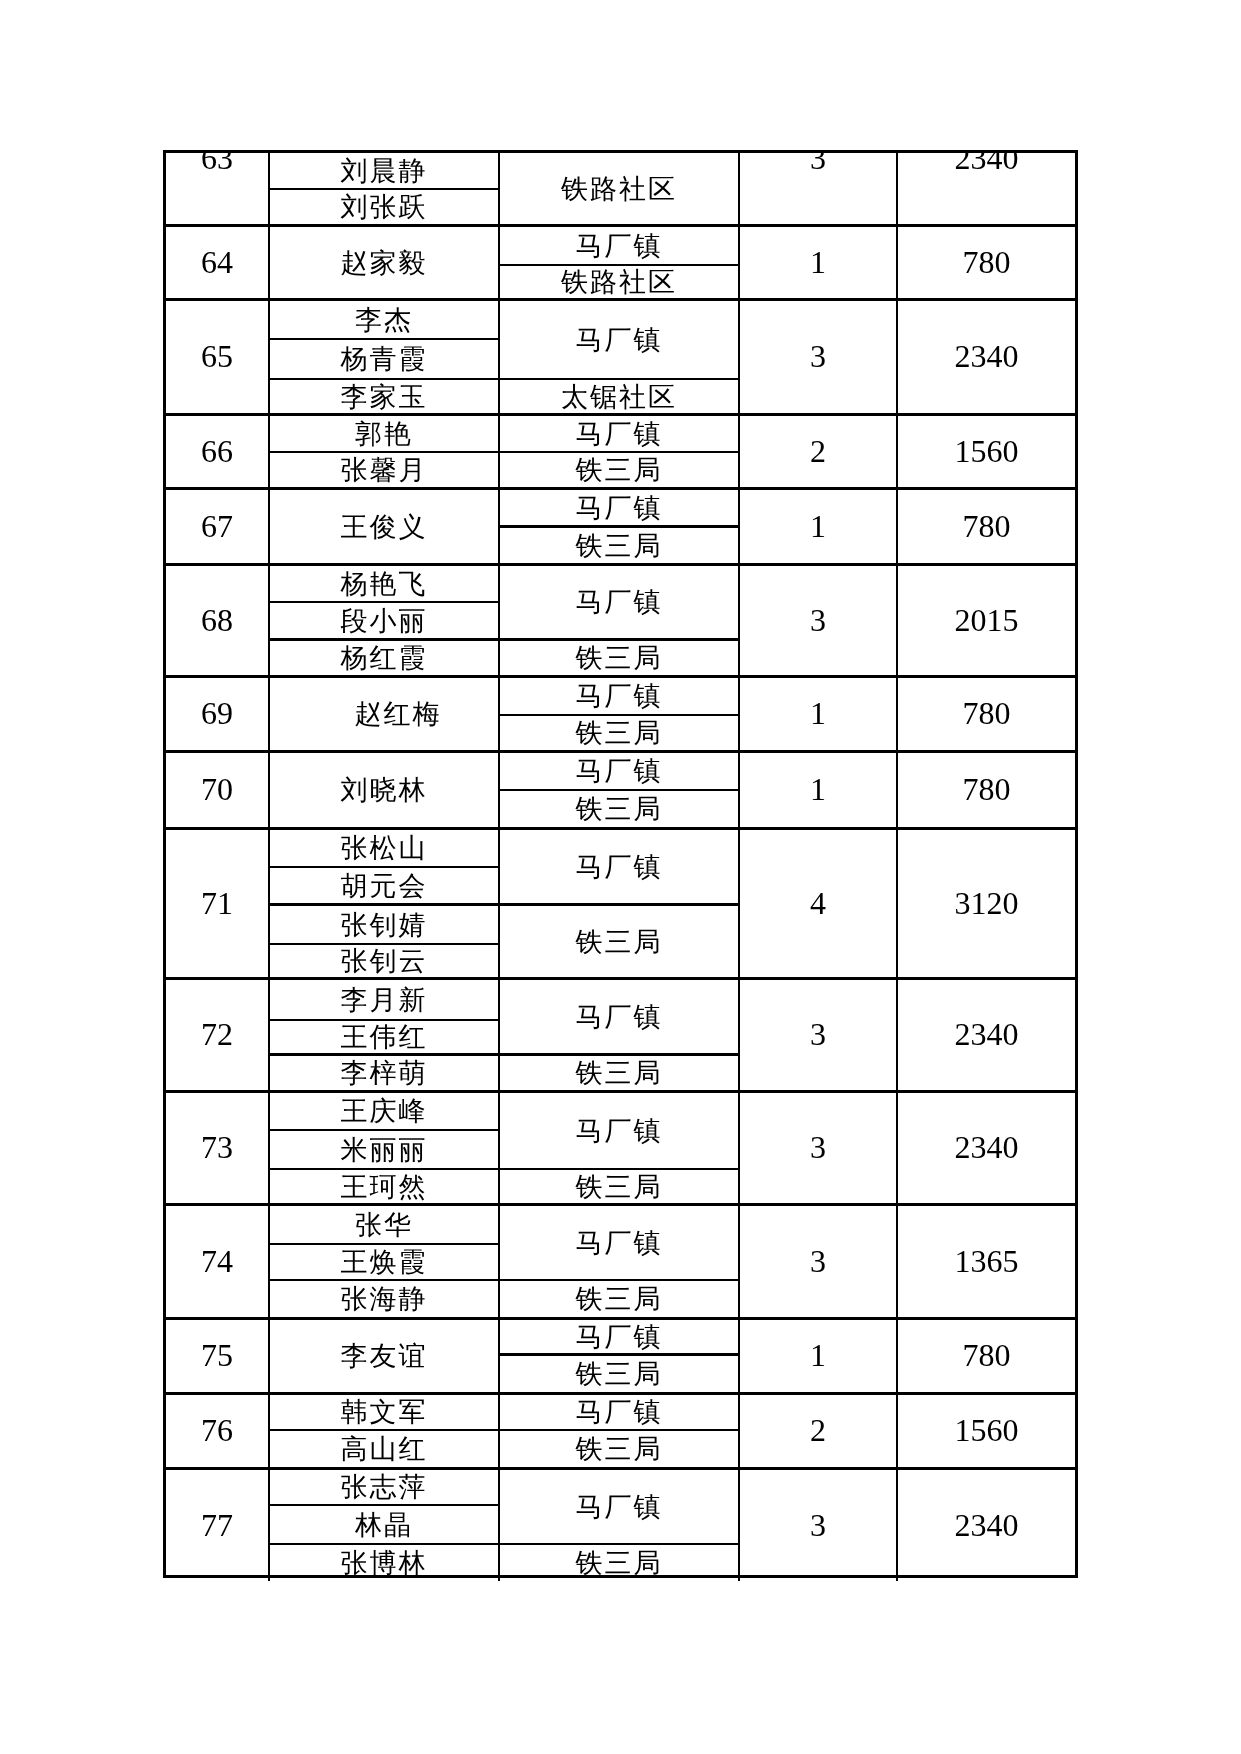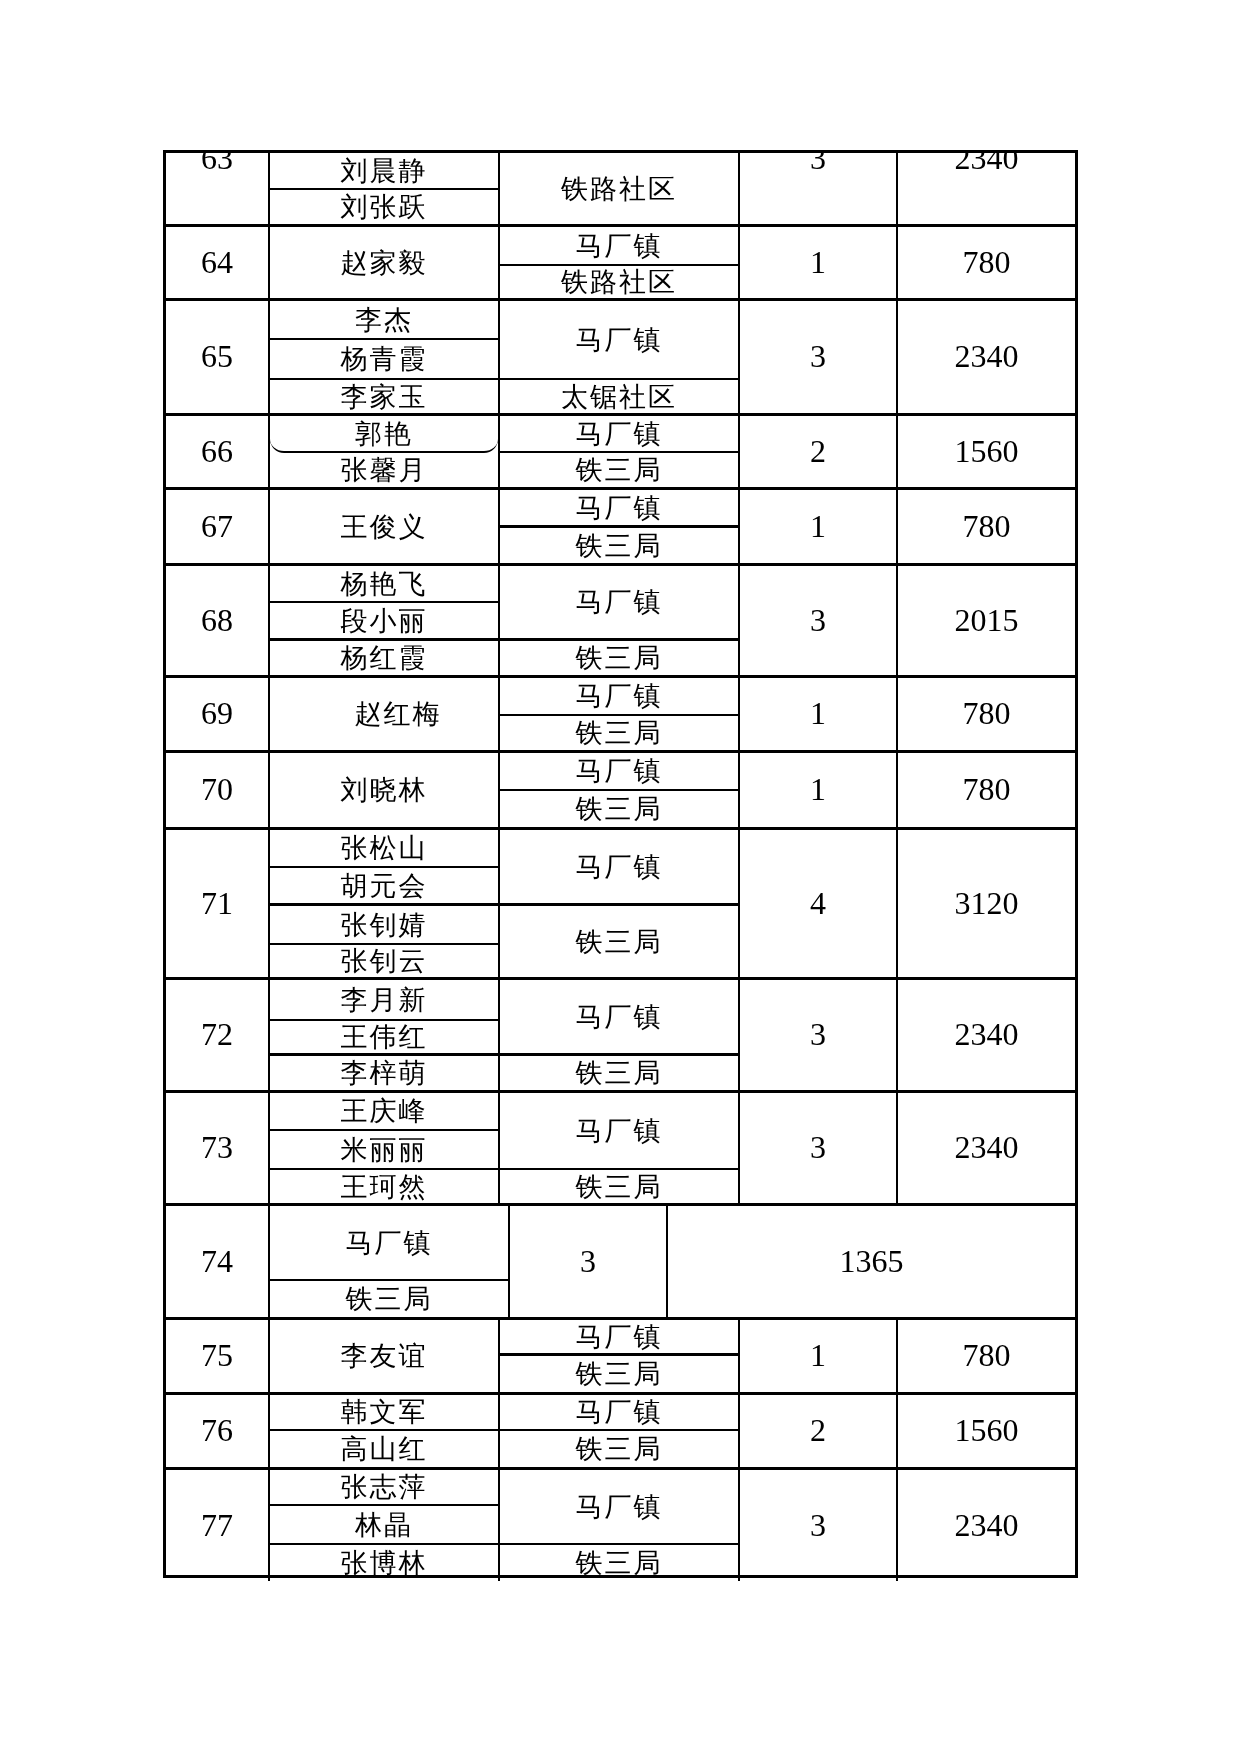--- a/index.html
+++ b/index.html
@@ -163,21 +163,21 @@
         </div>
         <div class="cell col-amount">
           <div class="digit">2340</div>
         </div>
       </div>
       <div class="t-row" style="height: 74px;">
         <div class="cell col-num">
           <div class="digit">66</div>
         </div>
         <div class="cell stack col-names">
-          <div class="sub" style="height: 37px; border-radius: 14px;">
+          <div class="sub" style="height: 37px;">
             <div class="zh">郭艳</div>
           </div>
           <div class="sub" style="height: 37px;">
             <div class="zh">张馨月</div>
           </div>
         </div>
         <div class="cell stack col-locs">
           <div class="sub" style="height: 37px;">
             <div class="zh">马厂镇</div>
           </div>
@@ -383,20 +383,31 @@
         <div class="cell col-count">
           <div class="digit">3</div>
         </div>
         <div class="cell col-amount">
           <div class="digit">2340</div>
         </div>
       </div>
       <div class="t-row" style="height: 114px;">
         <div class="cell col-num">
           <div class="digit">74</div>
+        </div>
+        <div class="cell stack col-names">
+          <div class="sub" style="height: 39px;">
+            <div class="zh">张华</div>
+          </div>
+          <div class="sub" style="height: 36px;">
+            <div class="zh">王焕霞</div>
+          </div>
+          <div class="sub" style="height: 39px;">
+            <div class="zh">张海静</div>
+          </div>
         </div>
         <div class="cell stack col-locs">
           <div class="sub" style="height: 75px;">
             <div class="zh">马厂镇</div>
           </div>
           <div class="sub" style="height: 39px;">
             <div class="zh">铁三局</div>
           </div>
         </div>
         <div class="cell col-count">

